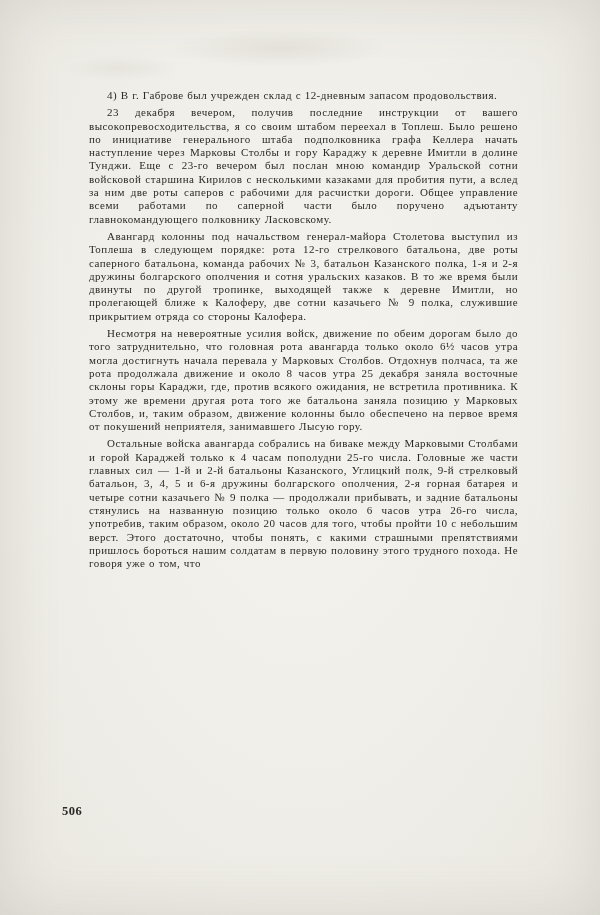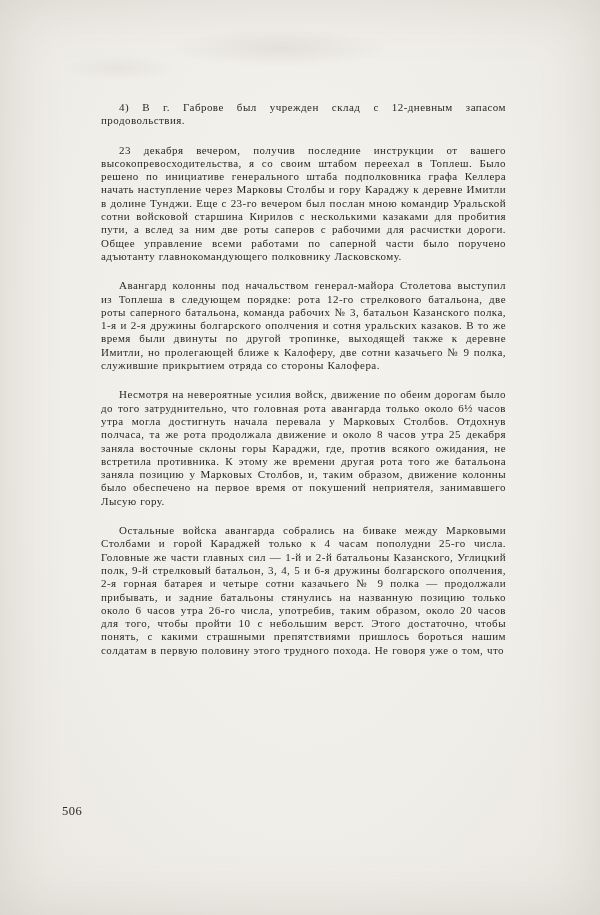--- a/index.html
+++ b/index.html
@@ -33,35 +33,36 @@
     left: 60px; top: 55px; width: 120px; height: 26px;
     background: radial-gradient(ellipse, rgba(150,145,135,0.10), rgba(150,145,135,0) 70%);
   }
   .textblock {
     position: absolute;
     left: 85px;
     top: 85px;
     width: 437px;
   }
   .textblock p {
-    margin: 16px;
+    margin: 4px;
     font-size: 11px;
     line-height: 13.3px;
     text-align: justify;
     text-indent: 18px;
     letter-spacing: 0.45px;
     word-spacing: 0.5px;
   }
   .page-number {
     position: absolute;
     left: 62px;
     top: 804px;
     font-size: 12.5px;
     letter-spacing: 0.5px;
     color: #2c2a25;
+    font-weight: bold;
   }
 </style>
 </head>
 <body>
 
 <div class="page">
   <div class="scan-smudge smudge-1"></div>
   <div class="scan-smudge smudge-2"></div>
 
   <div class="textblock">

